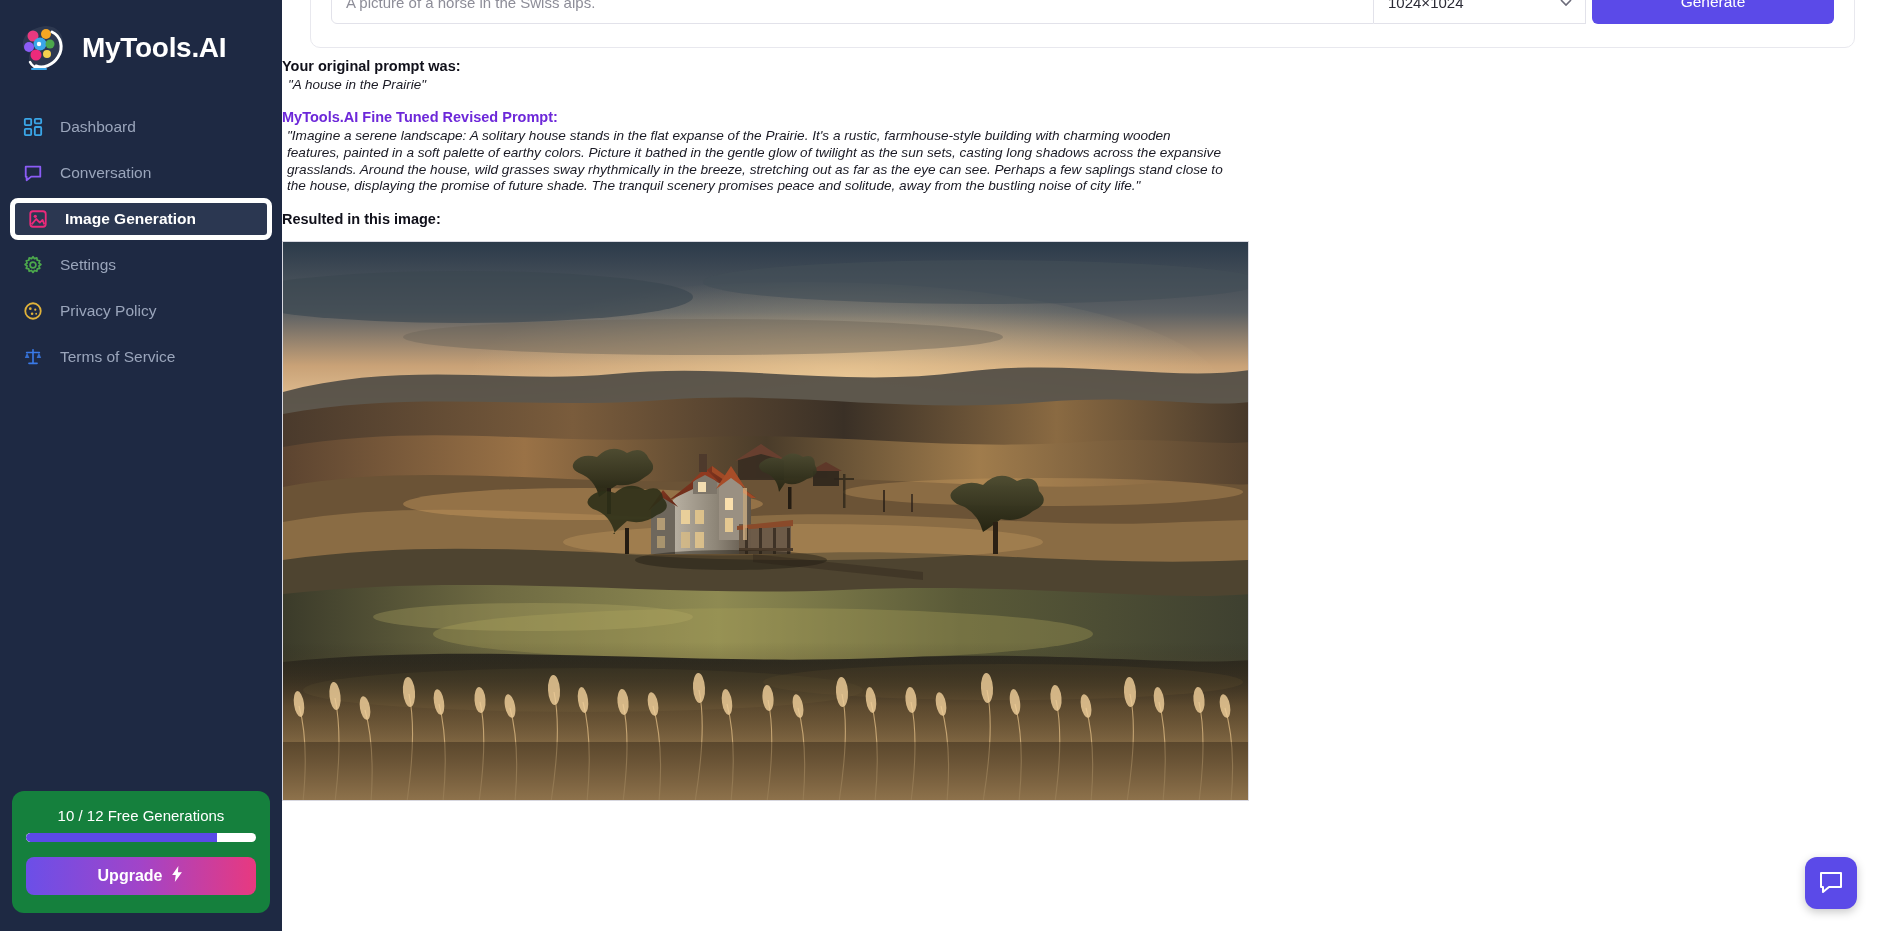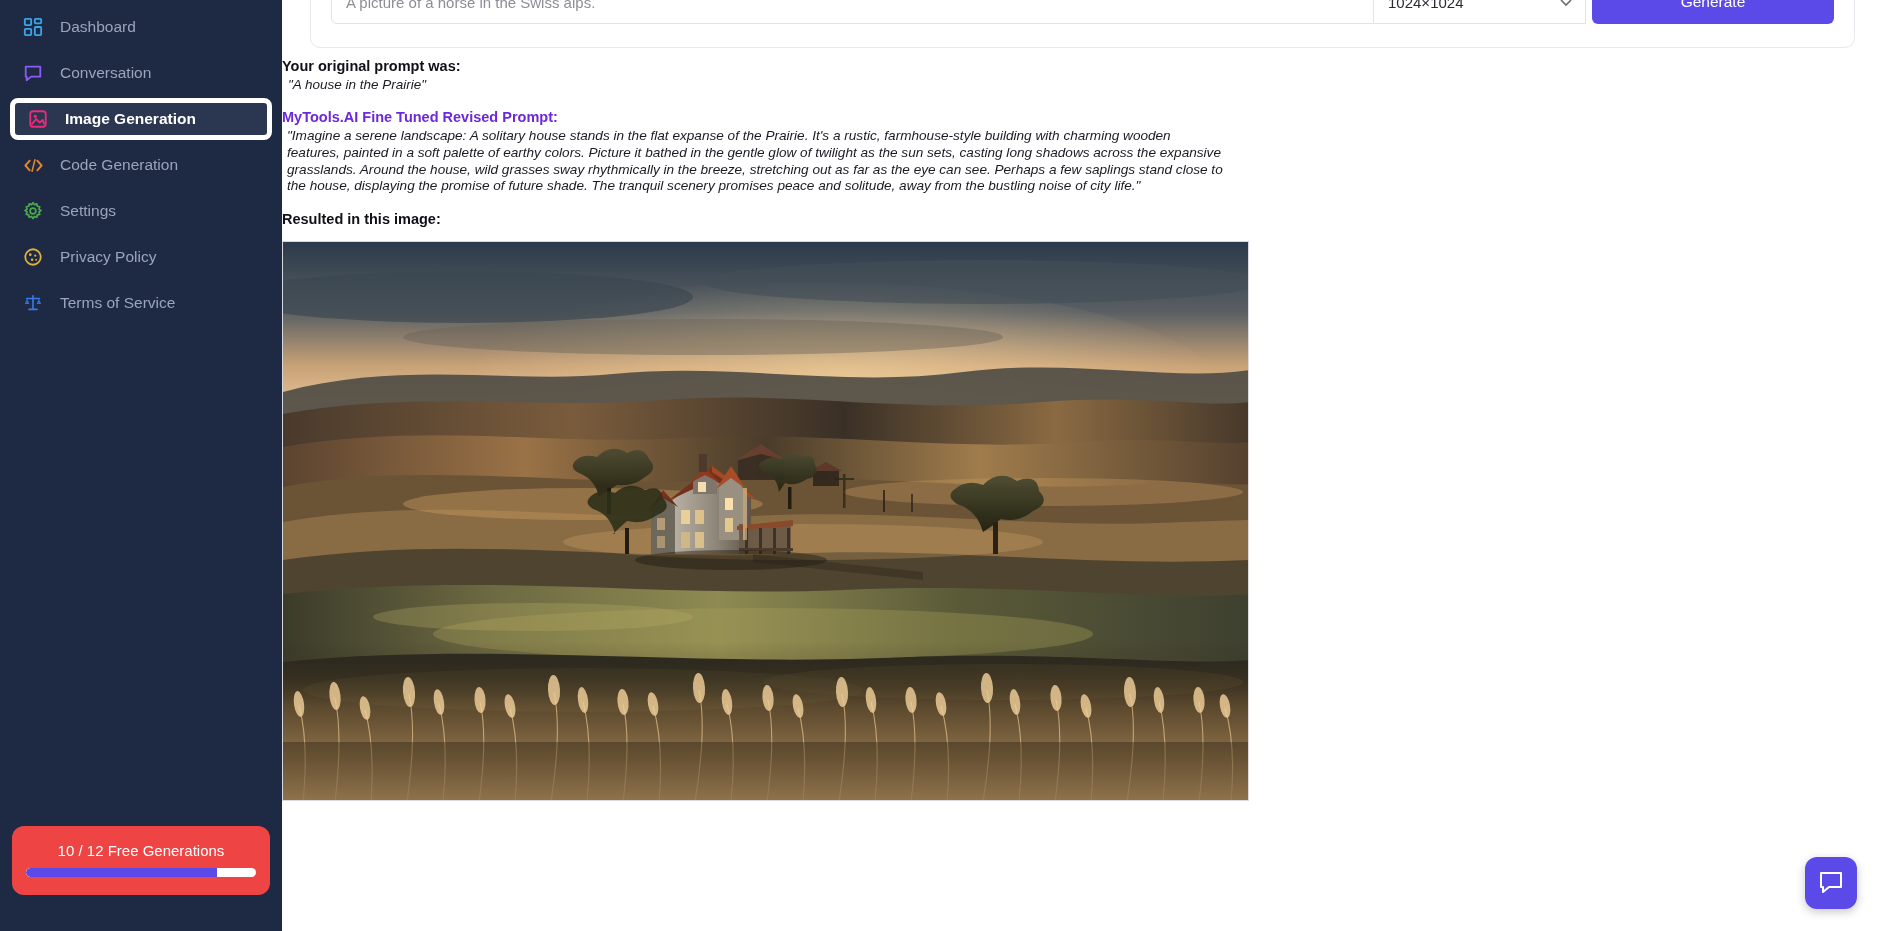--- a/index.html
+++ b/index.html
@@ -29,22 +29,22 @@
     display: flex; align-items: center; gap: 16px;
     height: 42px; padding: 0 12px;
     border-radius: 8px; cursor: pointer;
   }
   .nav-item .label { color: #9aa5bb; font-size: 15.5px; }
   .nav-item.active { background: #2b3751; border: 5px solid #ffffff; }
   .nav-item.active .label { color: #ffffff; font-weight: 700; }
   .nav-icon { width: 22px; height: 22px; display: flex; align-items: center; justify-content: center; flex: 0 0 22px; }
 
   .usage-card {
-    position: absolute; left: 12px; right: 12px; bottom: 36px;
-    background: #ef4444; border-radius: 12px;
+    position: absolute; left: 12px; right: 12px; bottom: 18px;
+    background: #15803d; border-radius: 12px;
     padding: 16px 14px 18px 14px;
   }
   .usage-text { color: #ffffff; font-size: 15px; text-align: center; margin-bottom: 9px; }
   .usage-bar { height: 9px; background: #ffffff; border-radius: 6px; overflow: hidden; }
   .usage-fill { height: 100%; background: #5b4ae8; border-radius: 6px 0 0 6px; }
   .upgrade-btn {
     margin-top: 15px; height: 38px; width: 100%;
     background: linear-gradient(90deg, #6b4fe8 0%, #a244c8 50%, #e8397f 100%);
     border: none; border-radius: 8px; color: #fff; font-size: 16px; font-weight: 700;
     cursor: pointer; display: flex; align-items: center; justify-content: center; gap: 9px;
@@ -104,20 +104,39 @@
     cursor: pointer; box-shadow: 0 3px 10px rgba(0,0,0,0.22);
   }
 </style>
 </head>
 <body>
 
 <div class="app">
 
   <aside class="sidebar">
 
+    <div class="brand">
+      <div class="brand-logo">
+        <svg viewBox="0 0 52 52" width="52" height="52">
+          <path d="M30 4 C42 4 48 13 47 24 C46 34 39 41 33 45 C28 48 22 49 18 46 C13 42 12 36 14 31 C10 30 6 26 7 20 C8 13 14 8 21 6 C24 5 27 4 30 4 Z" fill="#ffffff" opacity="0.07"></path>
+          <circle cx="17" cy="14" r="5.5" fill="#e8397f"></circle>
+          <circle cx="30" cy="12" r="5" fill="#f5a623"></circle>
+          <circle cx="24" cy="22" r="6.5" fill="#3aa6e8"></circle>
+          <circle cx="13" cy="25" r="5" fill="#8b5cf6"></circle>
+          <circle cx="34" cy="22" r="4.5" fill="#4ca84c"></circle>
+          <circle cx="20" cy="33" r="5.5" fill="#ec2a7b"></circle>
+          <circle cx="31" cy="32" r="4" fill="#f5d04e"></circle>
+          <path d="M36 10 C45 14 48 26 42 35 C37 43 27 47 20 44" fill="none" stroke="#ffffff" stroke-width="3" stroke-linecap="round"></path>
+          <path d="M14 40 C16 44 20 46 24 46" fill="none" stroke="#ffffff" stroke-width="2.5" stroke-linecap="round"></path>
+          <rect x="15" y="46" width="16" height="2" rx="1" fill="#3aa6e8"></rect>
+          <circle cx="23" cy="22" r="2.2" fill="#ffffff"></circle>
+        </svg>
+      </div>
+      <div class="brand-name">MyTools.AI</div>
+    </div>
 
     <nav class="nav">
 
       <div class="nav-item">
         <span class="nav-icon">
           <svg viewBox="0 0 22 22" width="20" height="20" fill="none" stroke="#3aa6e8" stroke-width="2">
             <rect x="2" y="2" width="7" height="7" rx="1"></rect>
               <rect x="13" y="2" width="7" height="5" rx="1"></rect>
             <rect x="2" y="13" width="7" height="7" rx="1"></rect>
               <rect x="13" y="11" width="7" height="9" rx="1"></rect>
@@ -139,30 +158,20 @@
         <span class="nav-icon">
           <svg viewBox="0 0 22 22" width="20" height="20" fill="none" stroke="#ec2a7b" stroke-width="2">
             <rect x="2.5" y="2.5" width="17" height="17" rx="3"></rect>
             <circle cx="8" cy="8" r="1.8" fill="#ec2a7b" stroke="none"></circle>
             <path d="M4 17 l5-6 4 4 3-3 2 5" stroke-linejoin="round"></path>
           </svg>
         </span>
         <span class="label">Image Generation</span>
       </div>
 
-      <div class="nav-item">
-        <span class="nav-icon">
-          <svg viewBox="0 0 22 22" width="21" height="21" fill="none" stroke="#e8862a" stroke-width="2" stroke-linecap="round" stroke-linejoin="round">
-            <path d="M7 6 L2.5 11 L7 16"></path>
-              <path d="M15 6 L19.5 11 L15 16"></path>
-            <path d="M12.5 5 L9.5 17" stroke-width="1.6"></path>
-          </svg>
-        </span>
-        <span class="label">Code Generation</span>
-      </div>
 
       <div class="nav-item">
         <span class="nav-icon">
           <svg viewBox="0 0 22 22" width="20" height="20" fill="none" stroke="#4ca84c" stroke-width="1.9">
             <circle cx="11" cy="11" r="3.2"></circle>
             <path d="M11 1.8 l1.6 2.2 2.6-.9 .5 2.7 2.7 .5 -.9 2.6 2.2 1.6 -2.2 1.6 .9 2.6 -2.7 .5 -.5 2.7 -2.6-.9 -1.6 2.2 -1.6-2.2 -2.6 .9 -.5-2.7 -2.7-.5 .9-2.6 -2.2-1.6 2.2-1.6 -.9-2.6 2.7-.5 .5-2.7 2.6 .9 z" stroke-linejoin="round"></path>
           </svg>
         </span>
         <span class="label">Settings</span>
       </div>
@@ -193,20 +202,28 @@
         <span class="label">Terms of Service</span>
       </div>
 
     </nav>
 
     <div class="usage-card">
       <div class="usage-text">10 / 12 Free Generations</div>
       <div class="usage-bar">
         <div class="usage-fill" id="usage-fill" style="width: 83%;"></div>
       </div>
+      <button class="upgrade-btn">
+        <span>Upgrade</span>
+        <span>
+          <svg viewBox="0 0 14 18" width="13" height="16" fill="#ffffff">
+              <path d="M8 0 L1 10 h4 l-1 8 8-11 h-4.5 z"></path>
+            </svg>
+        </span>
+      </button>
     </div>
   </aside>
 
   <section class="main">
 
     <div class="topbar">
       <input class="prompt-input" type="text" placeholder="A picture of a horse in the Swiss alps." style="">
       <div class="select-wrap">
         <select class="size-select" id="size-select"><option value="1024×1024">1024×1024</option><option value="512×512">512×512</option><option value="256×256">256×256</option></select>
         <span class="select-chevron">

